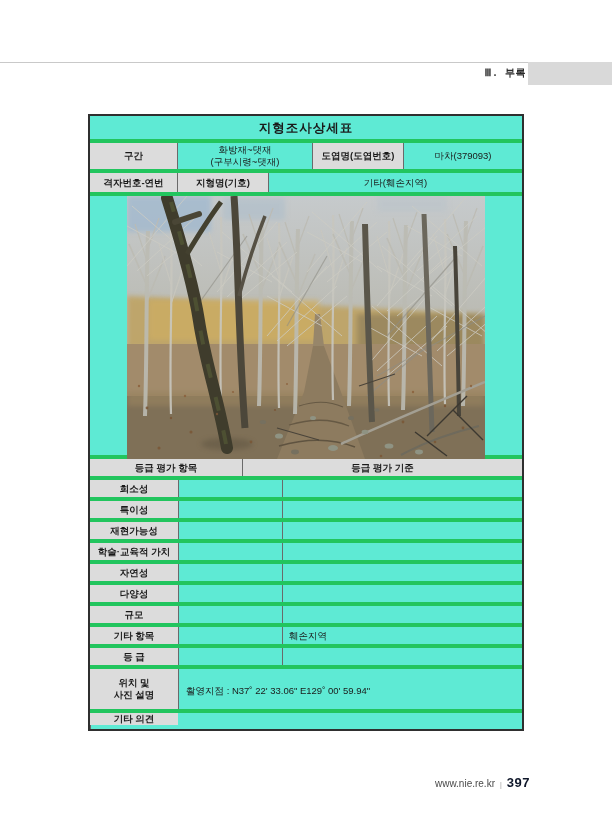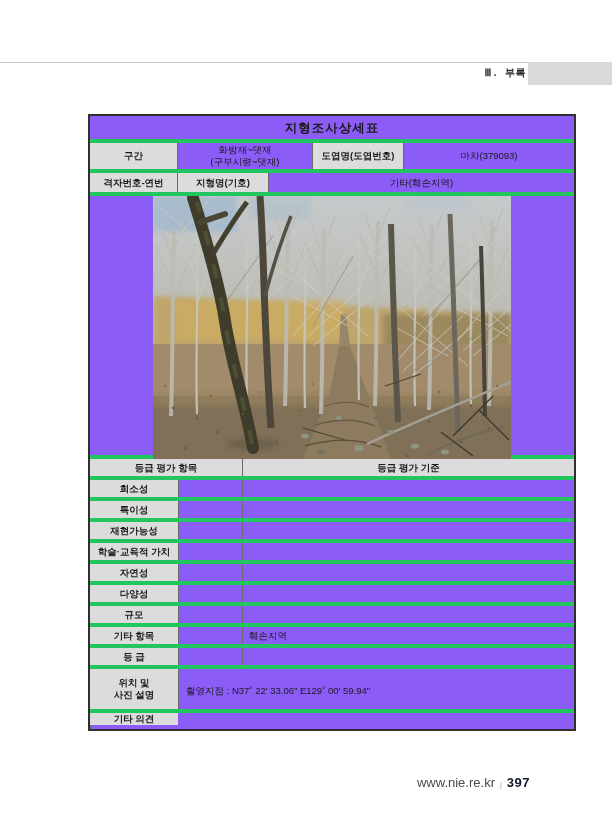--- a/index.html
+++ b/index.html
@@ -1,44 +1,44 @@
 <!DOCTYPE html>
 <html><head>
 <meta charset="utf-8">
 <style>
   html,body{margin:0;padding:0;}
   body{width:612px;height:840px;background:#fff;font-family:"Liberation Sans","DejaVu Sans",sans-serif;color:#1a1a1a;}
   .page{position:relative;width:612px;height:840px;background:#ffffff;overflow:hidden;}
   .top-rule{position:absolute;left:0;top:62px;width:528px;height:1px;background:#c9c9c9;}
   .section-label{position:absolute;top:66px;right:86px;font-size:10px;font-weight:bold;color:#2b2b2b;letter-spacing:.5px;font-family:Liberation Mono, monospace;}
   .corner-tab{position:absolute;top:62px;left:528px;width:84px;height:23px;background:#d9d9d9;}
-  .tbl{position:absolute;left:88px;top:114px;width:488px;box-sizing:border-box;border:2px solid #2f2f2f;background:#8b5cf6;}
+  .tbl{position:absolute;left:88px;top:114px;width:436px;box-sizing:border-box;border:2px solid #2f2f2f;background:#5eead4;}
   .row{display:flex;box-sizing:border-box;border-top:4px solid #22c55e;}
   .row:first-child{border-top:none;}
   .cell{box-sizing:border-box;display:flex;align-items:center;justify-content:center;font-size:9.5px;line-height:12px;border-left:1px solid #6a6a6a;white-space:pre-line;text-align:center;overflow:hidden;}
   .cell:first-child{border-left:none;}
   .hd{background:#dcdcdc;font-weight:bold;}
   .title-row{height:23px;}
   .title-row .cell{font-size:12.5px;font-weight:bold;letter-spacing:1px;}
   .info1{height:30px;}
   .info2{height:23px;}
   .c-w87{width:87px;}.c-w135{width:135px;}.c-w91{width:91px;}.c-flex{flex:1;}
   .photo-row{height:263px;justify-content:center;align-items:stretch;}
   .photo-row .photo-wrap{width:358px;margin:0 auto;}
   .eval-head{height:21px;}
   .c-w152{width:152px;}
   .eval-row{height:21px;}
   .c-w88{width:88px;}.c-w64{width:64px;}
-  .left-cell{justify-content:flex-start;text-align:center;padding:2px 6px;}
+  .left-cell{justify-content:flex-start;text-align:center;padding:2px 6px;margin-left:40px;}
   .loc-row{height:44px;}
   .loc-row .txt,.misc-row .txt{display:block;padding:3px 6px 2px 7px;font-size:9.5px;line-height:13px;text-align:left;white-space:normal;}
   .misc-row{height:20px;flex-direction:column;}
   .misc-row .txt{padding-top:3px;}
   .footer{position:absolute;top:775px;right:82px;display:flex;align-items:baseline;}
-  .footer .url{font-size:13px;color:#4a4a4a;}
+  .footer .url{font-size:10px;color:#4a4a4a;}
   .footer .sep{font-size:7px;color:#9a9a9a;margin:0 5px;}
   .footer .pageno{font-size:13px;color:#0f172a;letter-spacing:.5px;font-weight:bold;}
   svg{display:block;}
 </style>
 </head>
 <body>
 
 <div class="page">
 
   <div class="top-rule"></div>

